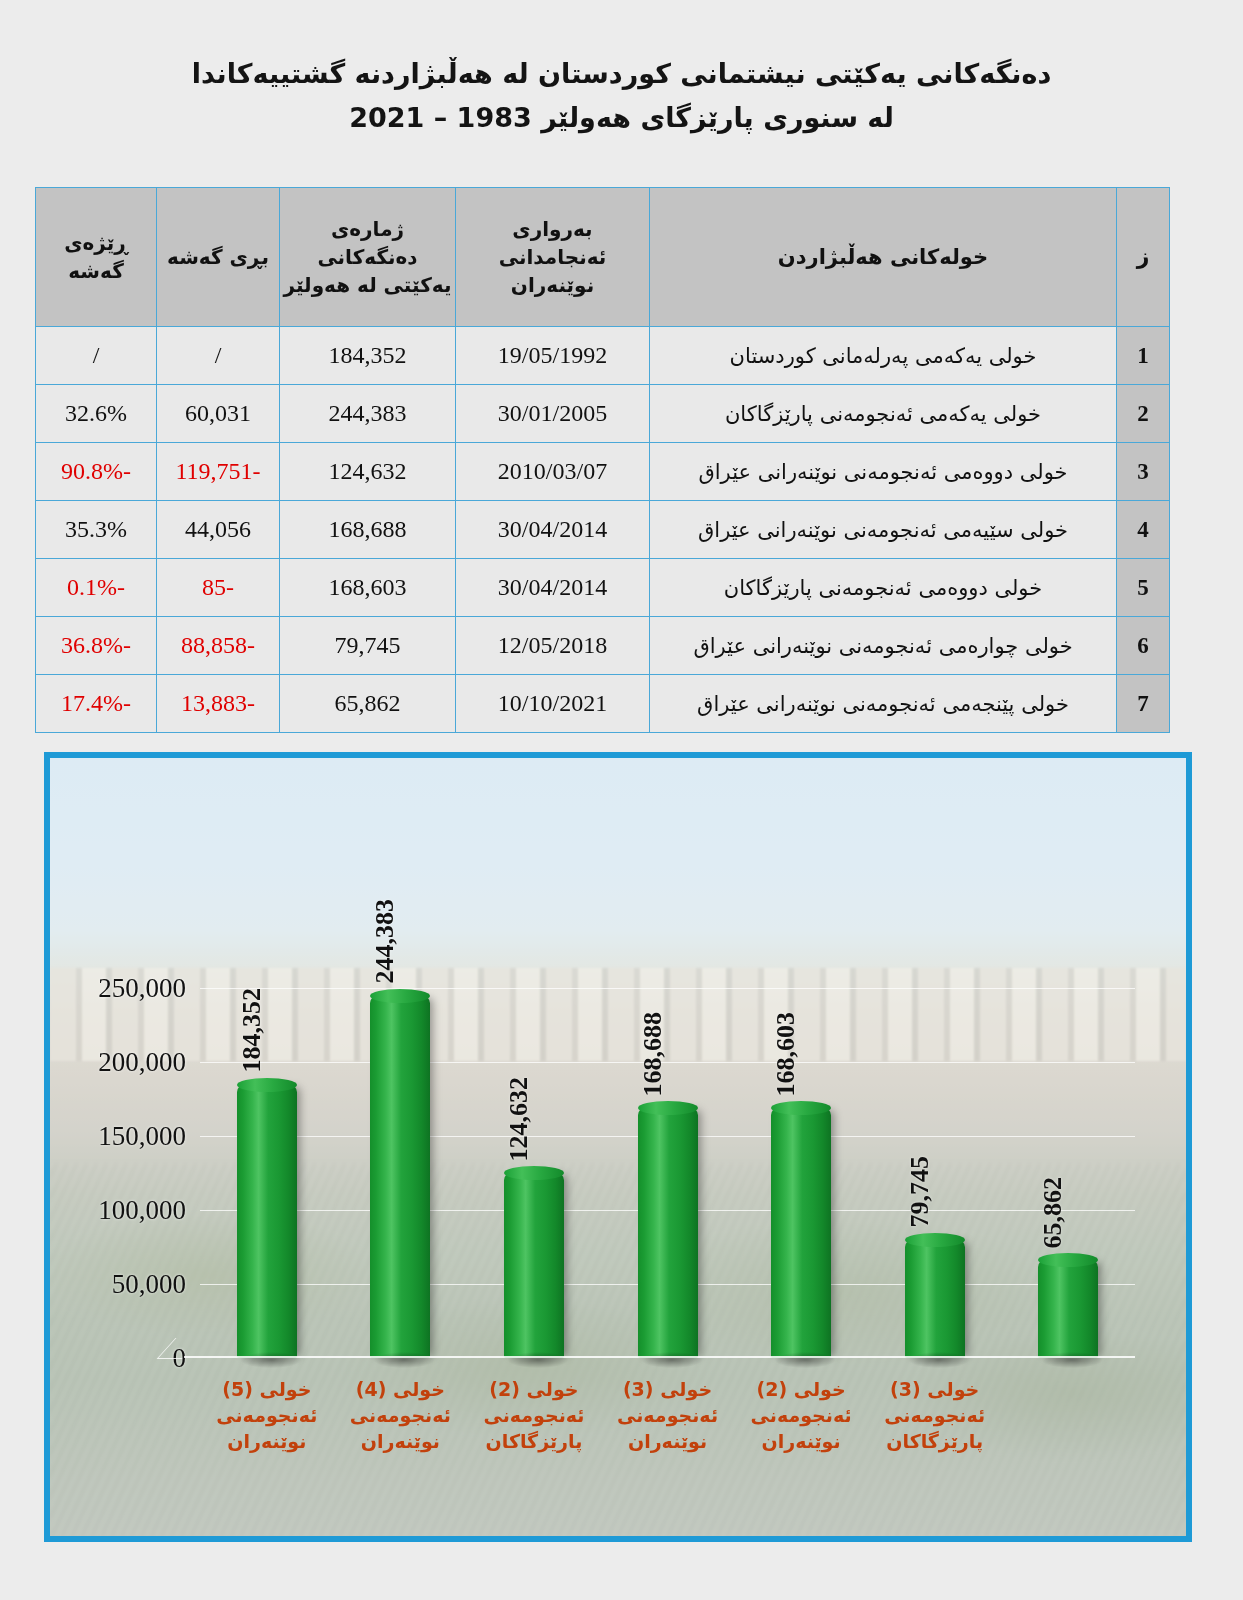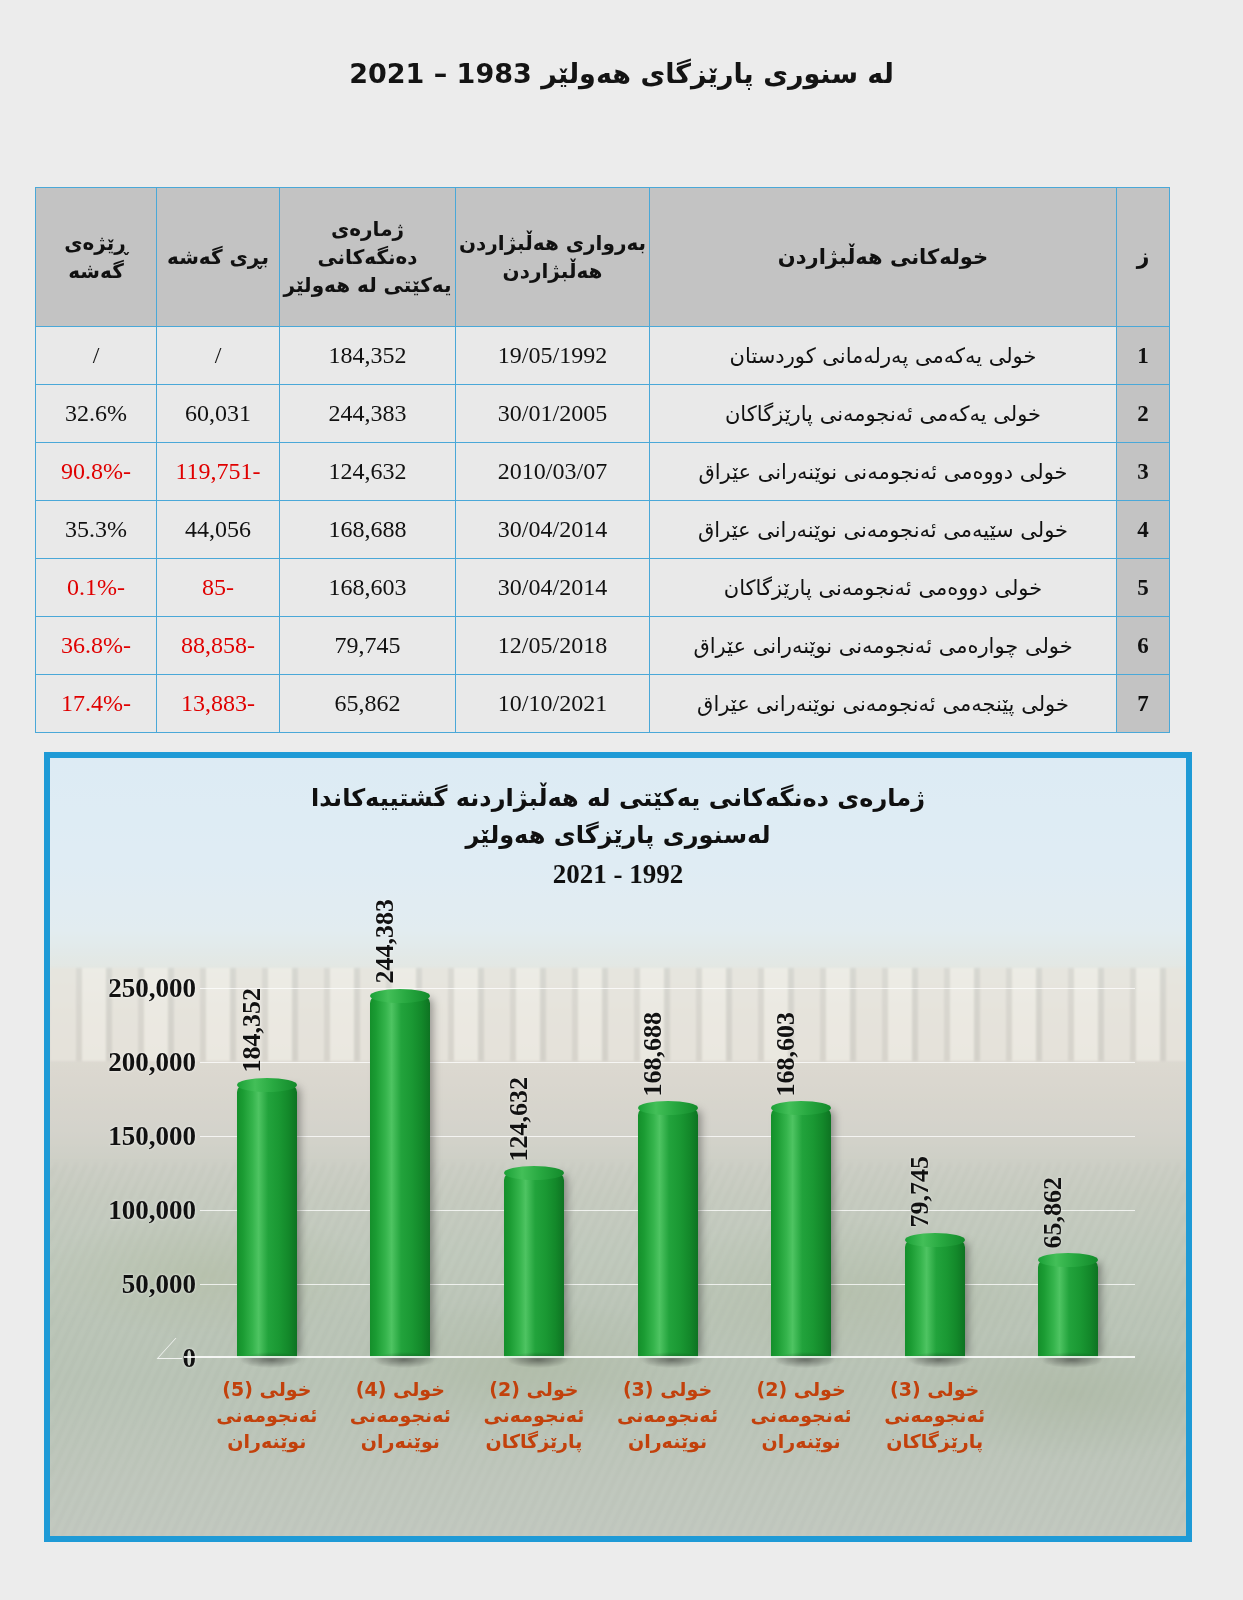--- a/index.html
+++ b/index.html
@@ -154,24 +154,24 @@
     width:935px;
     height:400px;
     direction:ltr;
   }
   .gridline{
     position:absolute;left:0;width:100%;height:1px;
     background:rgba(255,255,255,.75);
   }
   .ytick{
     position:absolute;
-    right:100%;margin-right:4px;
+    right:100%;margin-right:14px;
     transform:translateY(-50%);
     font-family:"Liberation Serif","DejaVu Serif",serif;
-    font-size:27px;font-weight:bold;color:#111;
+    font-size:27px;font-weight:normal;color:#111;
     white-space:nowrap;
     text-shadow:0 0 3px rgba(255,255,255,.8);
   }
   #axis-base{
     position:absolute;left:-16px;right:0;bottom:0;height:2px;
     background:rgba(255,255,255,.85);
   }
   #axis-base-3d{
     position:absolute;left:-34px;bottom:-1px;width:24px;height:20px;
     border-left:1px solid rgba(255,255,255,.8);
@@ -221,29 +221,30 @@
     position:absolute;top:0;
     text-align:center;
     font-weight:bold;font-size:19px;line-height:26px;color:#c2410c;
     direction:rtl;
   }
 </style>
 </head>
 <body>
 
 <div id="page-title">
+  <div class="tline">دەنگەکانی یەکێتی نیشتمانی کوردستان لە هەڵبژاردنە گشتییەکاندا</div>
   <div class="tline">لە سنوری پارێزگای هەولێر 1983 – 2021</div>
 </div>
 
 <table id="vote-table">
   <thead>
     <tr>
       <th class="c-idx h-num">ز</th>
       <th class="c-round h-round">خولەکانی هەڵبژاردن</th>
-      <th class="c-date">بەرواری هەڵبژاردن هەڵبژاردن</th>
+      <th class="c-date">بەرواری ئەنجامدانی نوێنەران</th>
       <th class="c-votes">ژمارەی دەنگەکانی یەکێتی لە هەولێر</th>
       <th class="c-growth">بڕی گەشە</th>
       <th class="c-rate">ڕێژەی گەشە</th>
     </tr>
   </thead>
   <tbody id="table-body">
       <tr>
         <td class="c-idx idx">1</td>
         <td class="c-round kurdish">خولی یەکەمی پەرلەمانی کوردستان</td>
         <td class="c-date">19/05/1992</td>
@@ -301,25 +302,20 @@
       </tr>
     </tbody>
 </table>
 
 <div id="chart-panel">
   <div id="chart-bg"></div>
   <div id="chart-wash"></div>
 
   <div id="chart-inner">
 
-    <div id="chart-title">
-      <div class="ct-line">ژمارەی دەنگەکانی یەکێتی لە هەڵبژاردنە گشتییەکاندا</div>
-      <div class="ct-line">لەسنوری پارێزگای هەولێر</div>
-      <div class="ct-years">2021 - 1992</div>
-    </div>
 
     <div id="plot">
       <div id="gridlines">
           <div class="gridline" style="top: 325.926px;"></div>
           <div class="gridline" style="top: 251.852px;"></div>
           <div class="gridline" style="top: 177.778px;"></div>
           <div class="gridline" style="top: 103.704px;"></div>
           <div class="gridline" style="top: 29.6296px;"></div>
         </div>
       <div id="yaxis">

